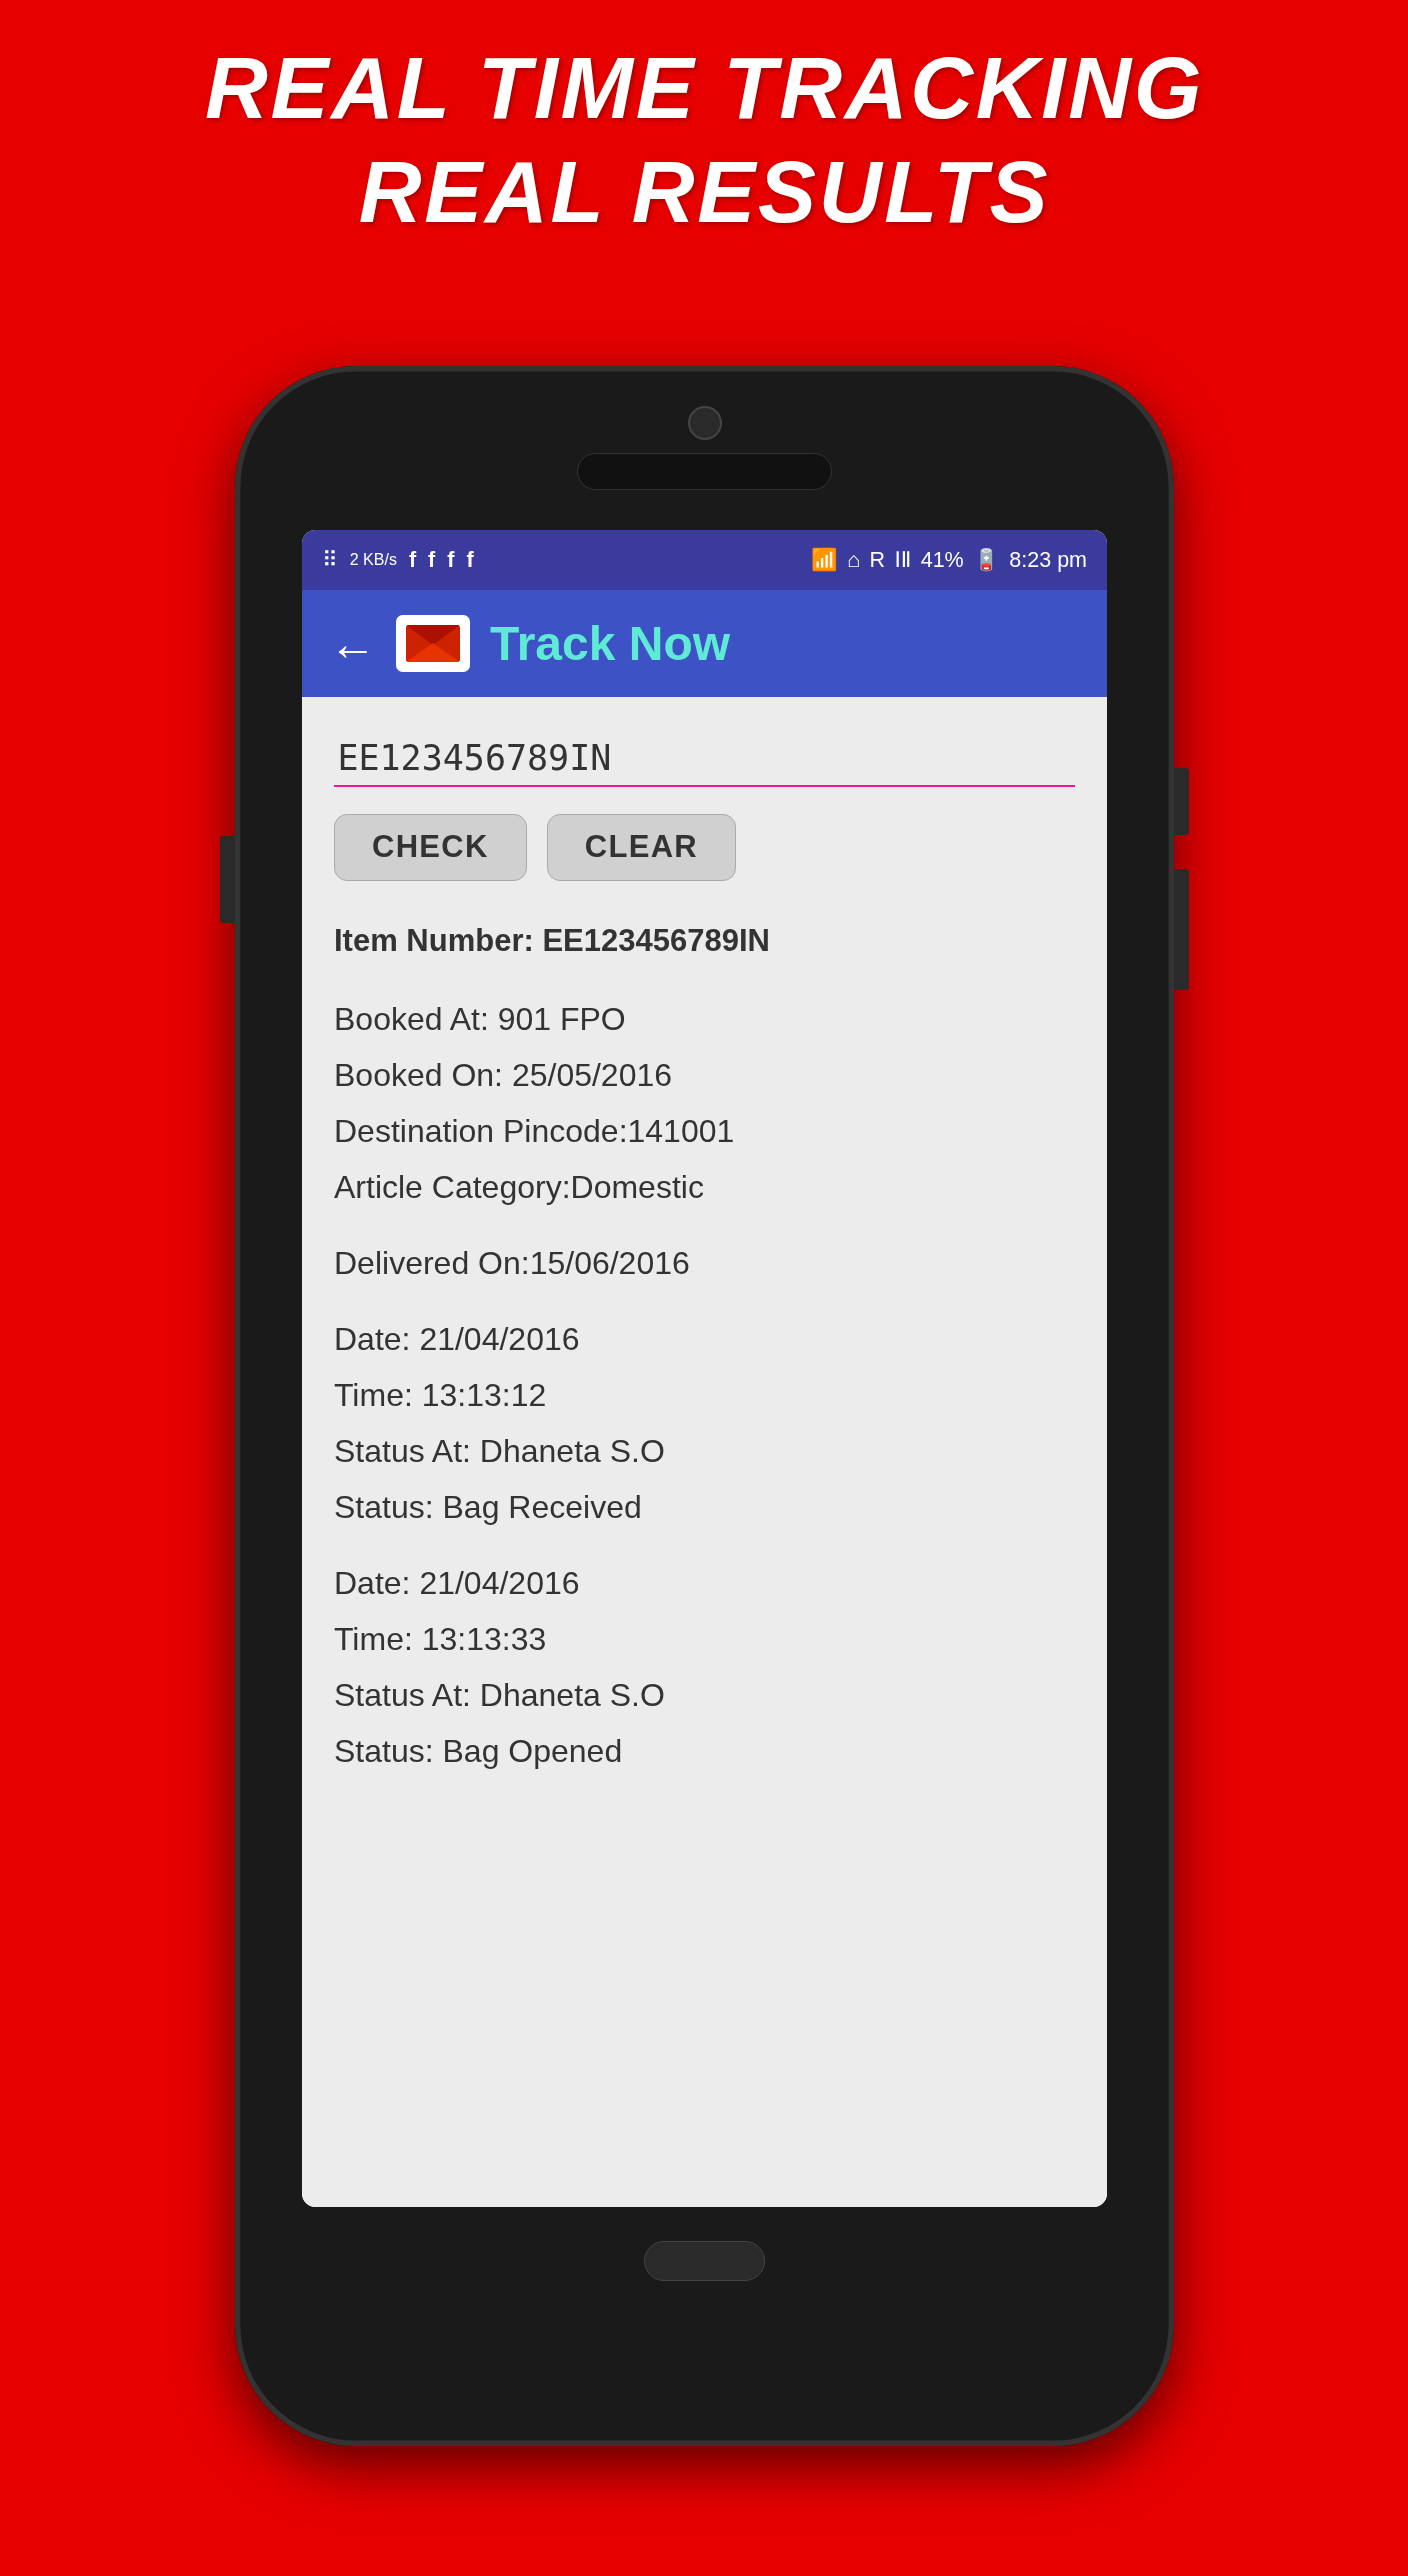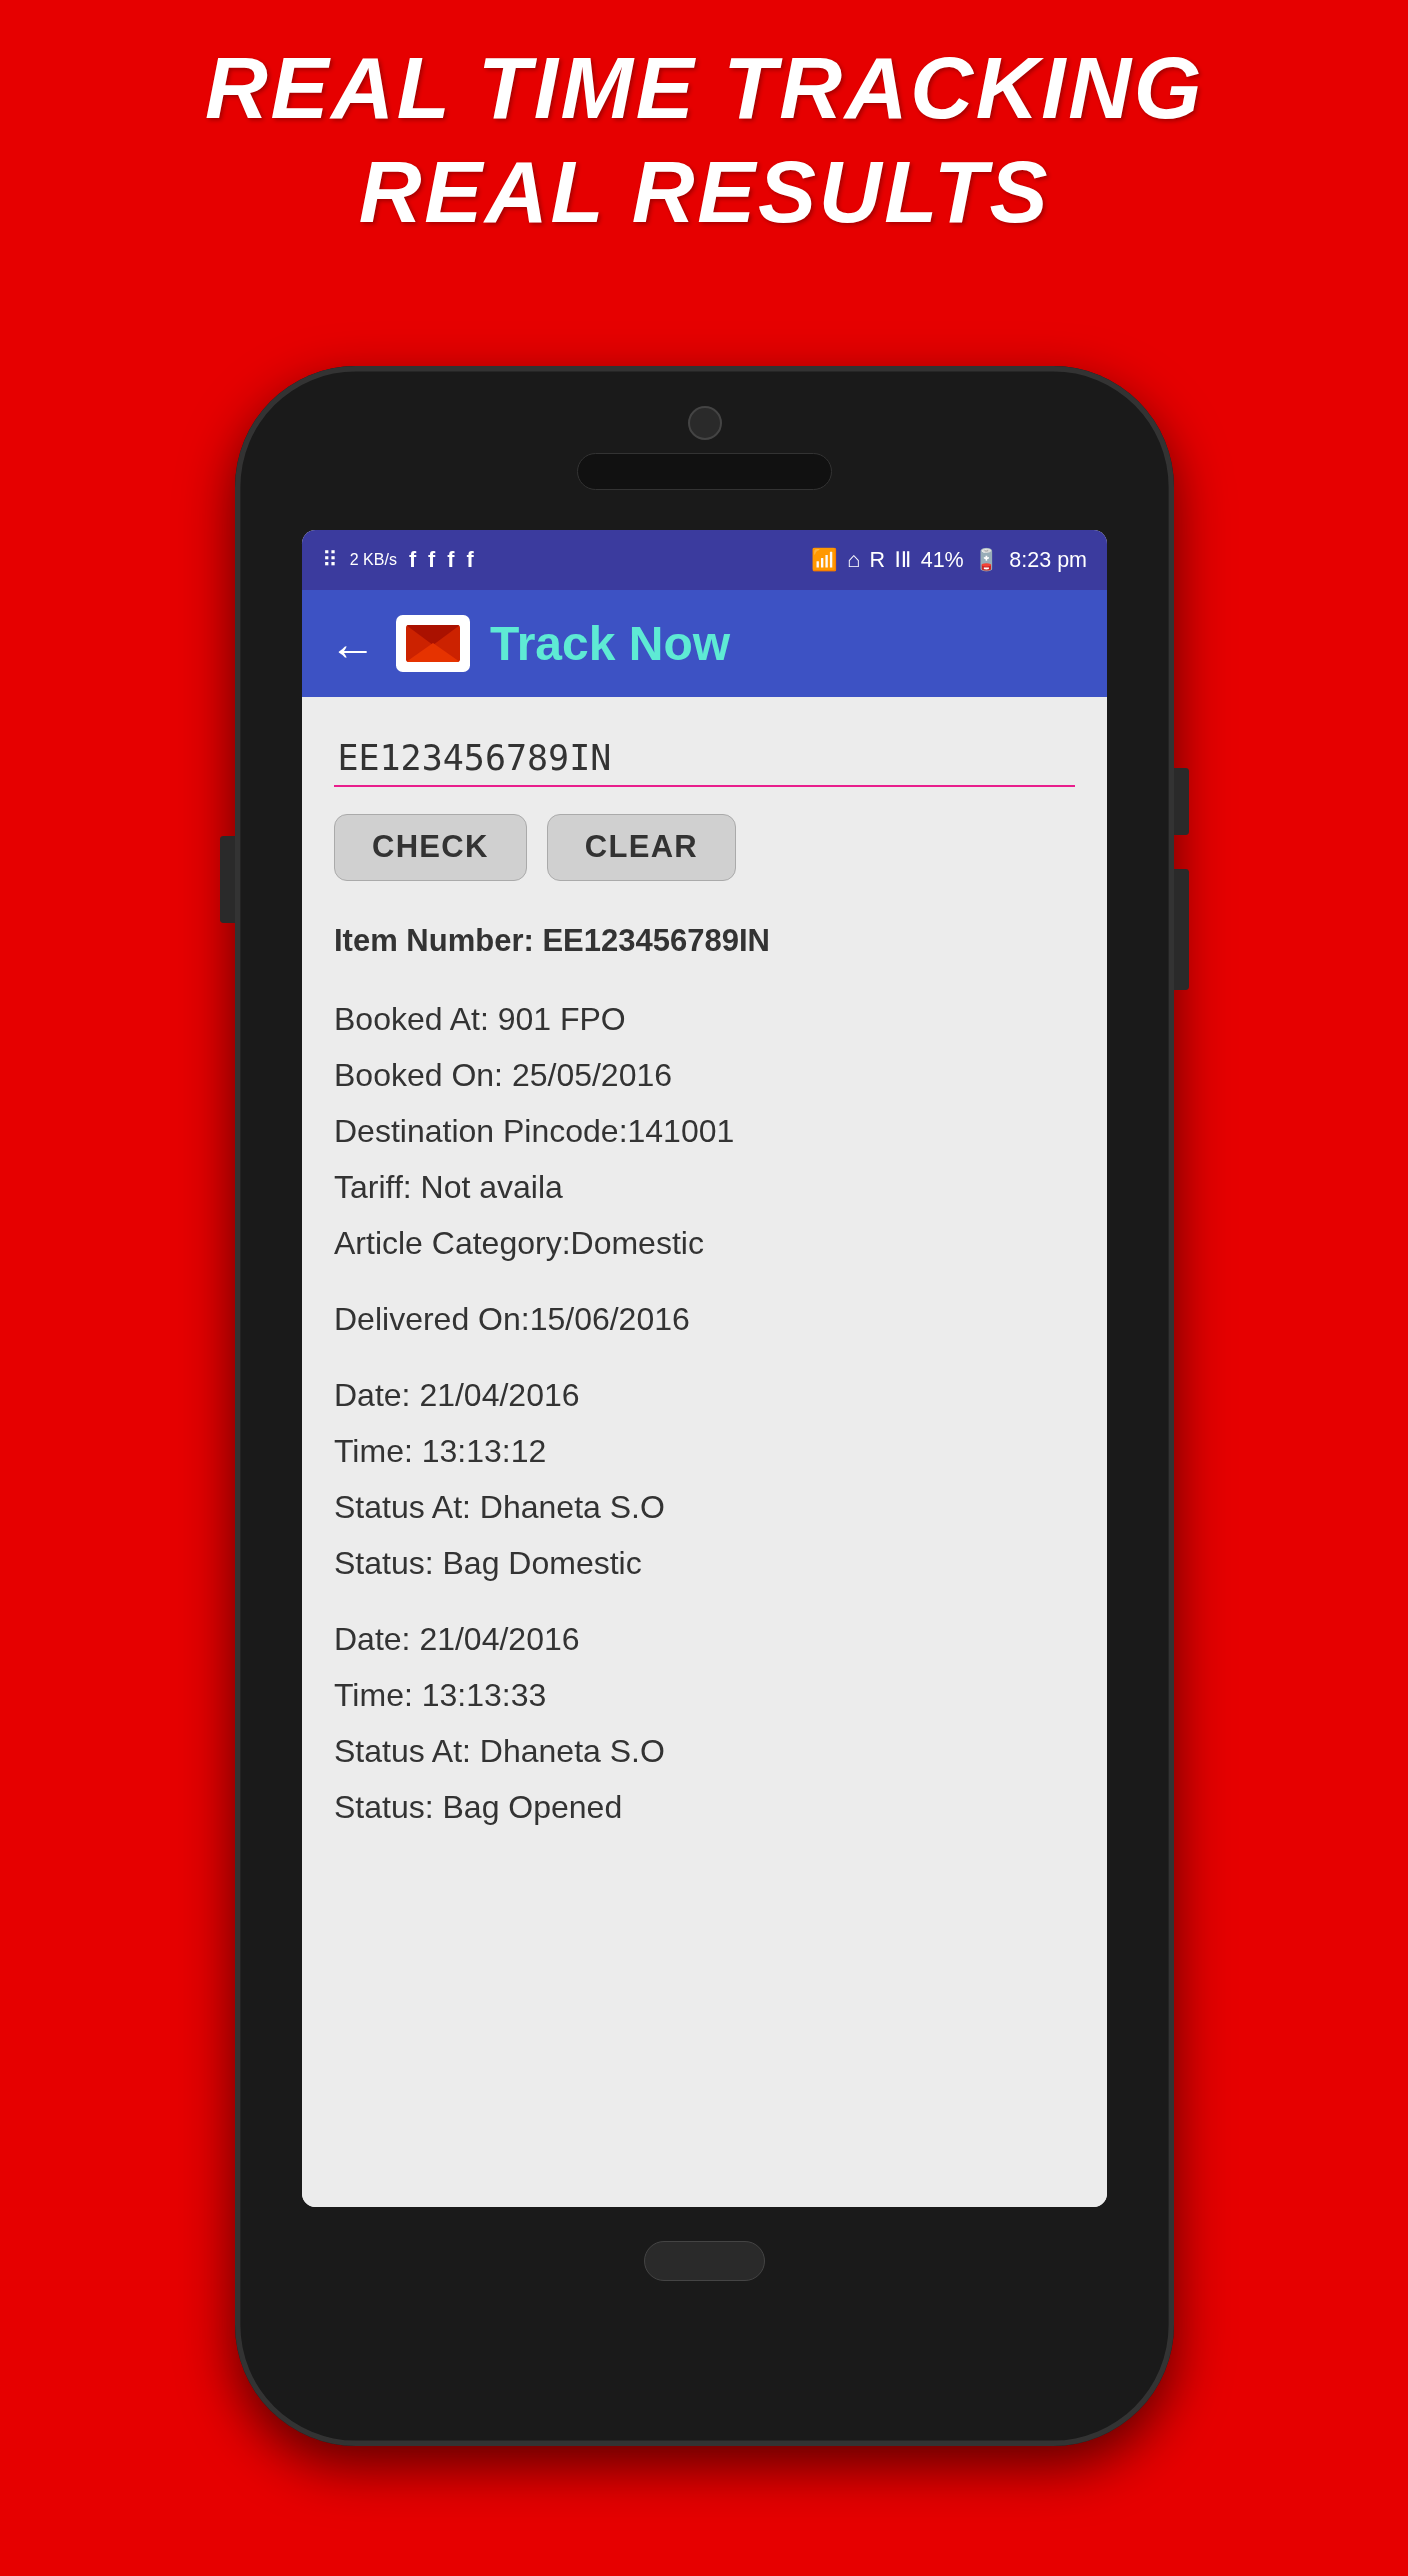--- a/index.html
+++ b/index.html
@@ -362,33 +362,32 @@
 
         
         <div class="tracking-info">
 
           <div class="item-number">Item Number: EE123456789IN</div>
 
           <div class="section">
             <div class="label-line">Booked At: 901 FPO</div>
             <div class="label-line">Booked On: 25/05/2016</div>
             <div class="label-line">Destination Pincode:141001</div>
-            <div class="label-line">Tariff: Not availa</div>
             <div class="label-line">Article Category:Domestic</div>
           </div>
 
           <div class="section">
             <div class="label-line">Delivered On:15/06/2016</div>
           </div>
 
           <div class="section">
             <div class="label-line">Date: 21/04/2016</div>
             <div class="label-line">Time: 13:13:12</div>
             <div class="label-line">Status At: Dhaneta S.O</div>
-            <div class="label-line">Status: Bag Domestic</div>
+            <div class="label-line">Status: Bag Received</div>
           </div>
 
           <div class="section">
             <div class="label-line">Date: 21/04/2016</div>
             <div class="label-line">Time: 13:13:33</div>
             <div class="label-line">Status At: Dhaneta S.O</div>
             <div class="label-line">Status: Bag Opened</div>
           </div>
 
         </div>

